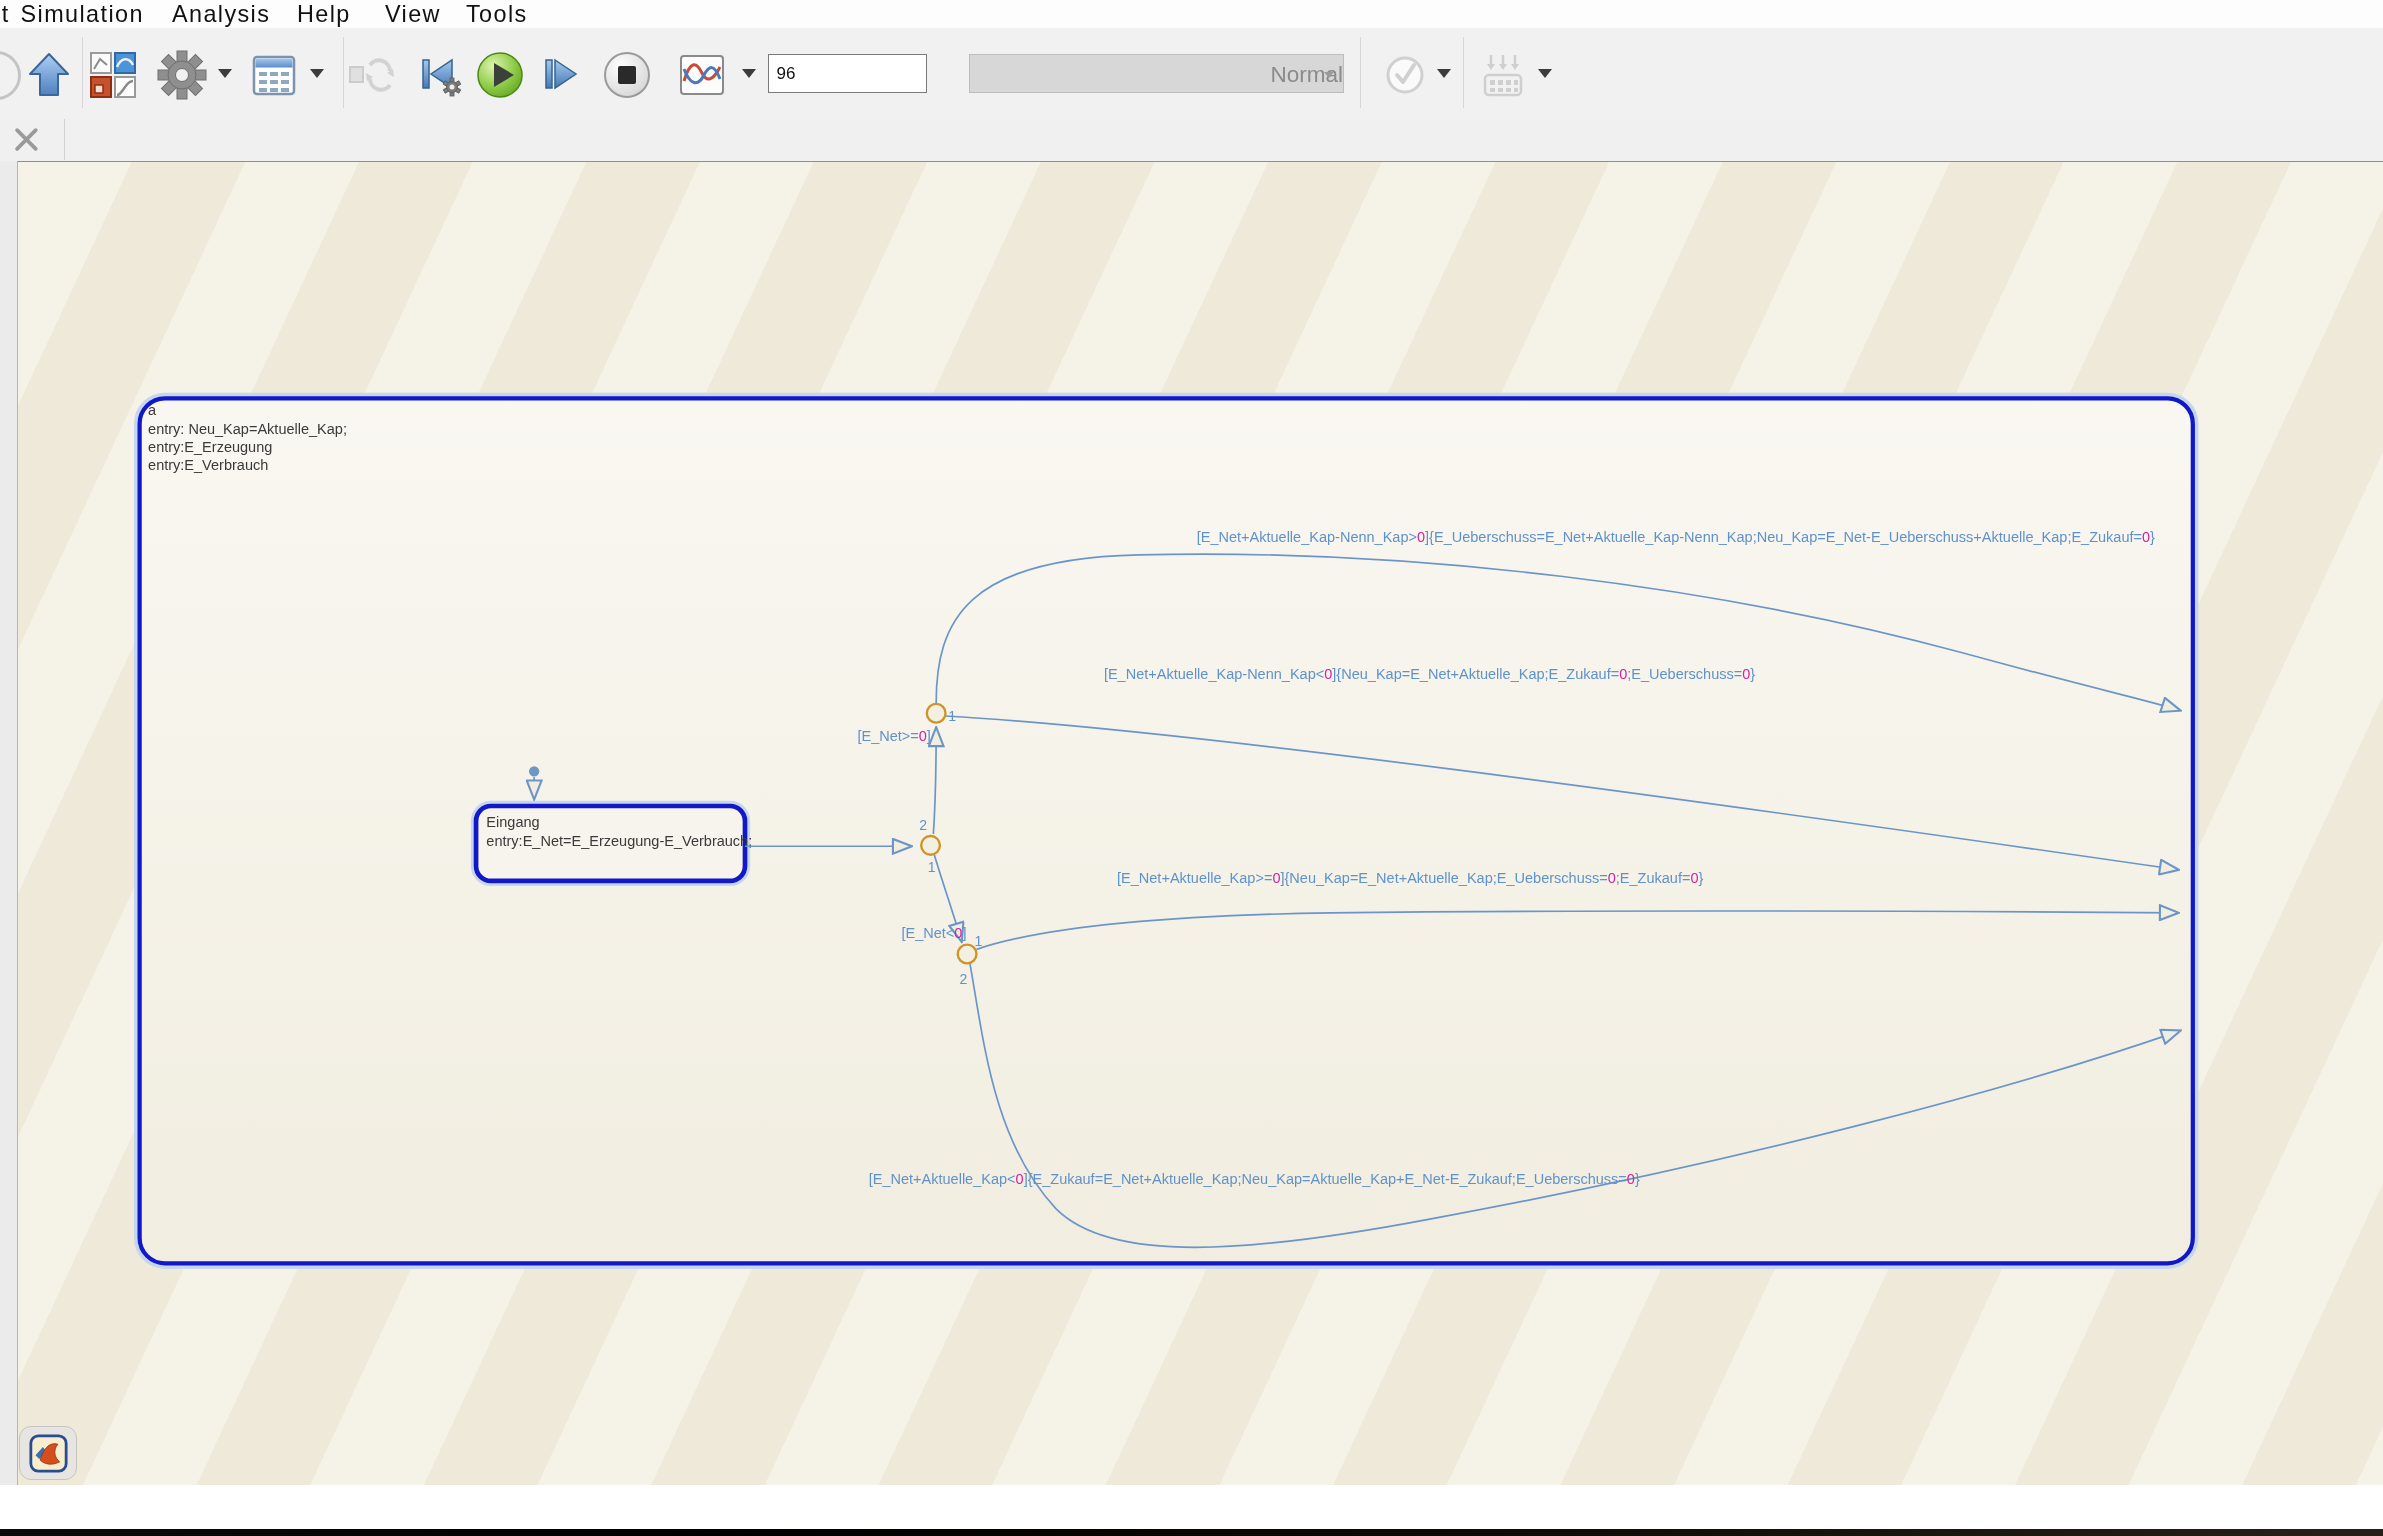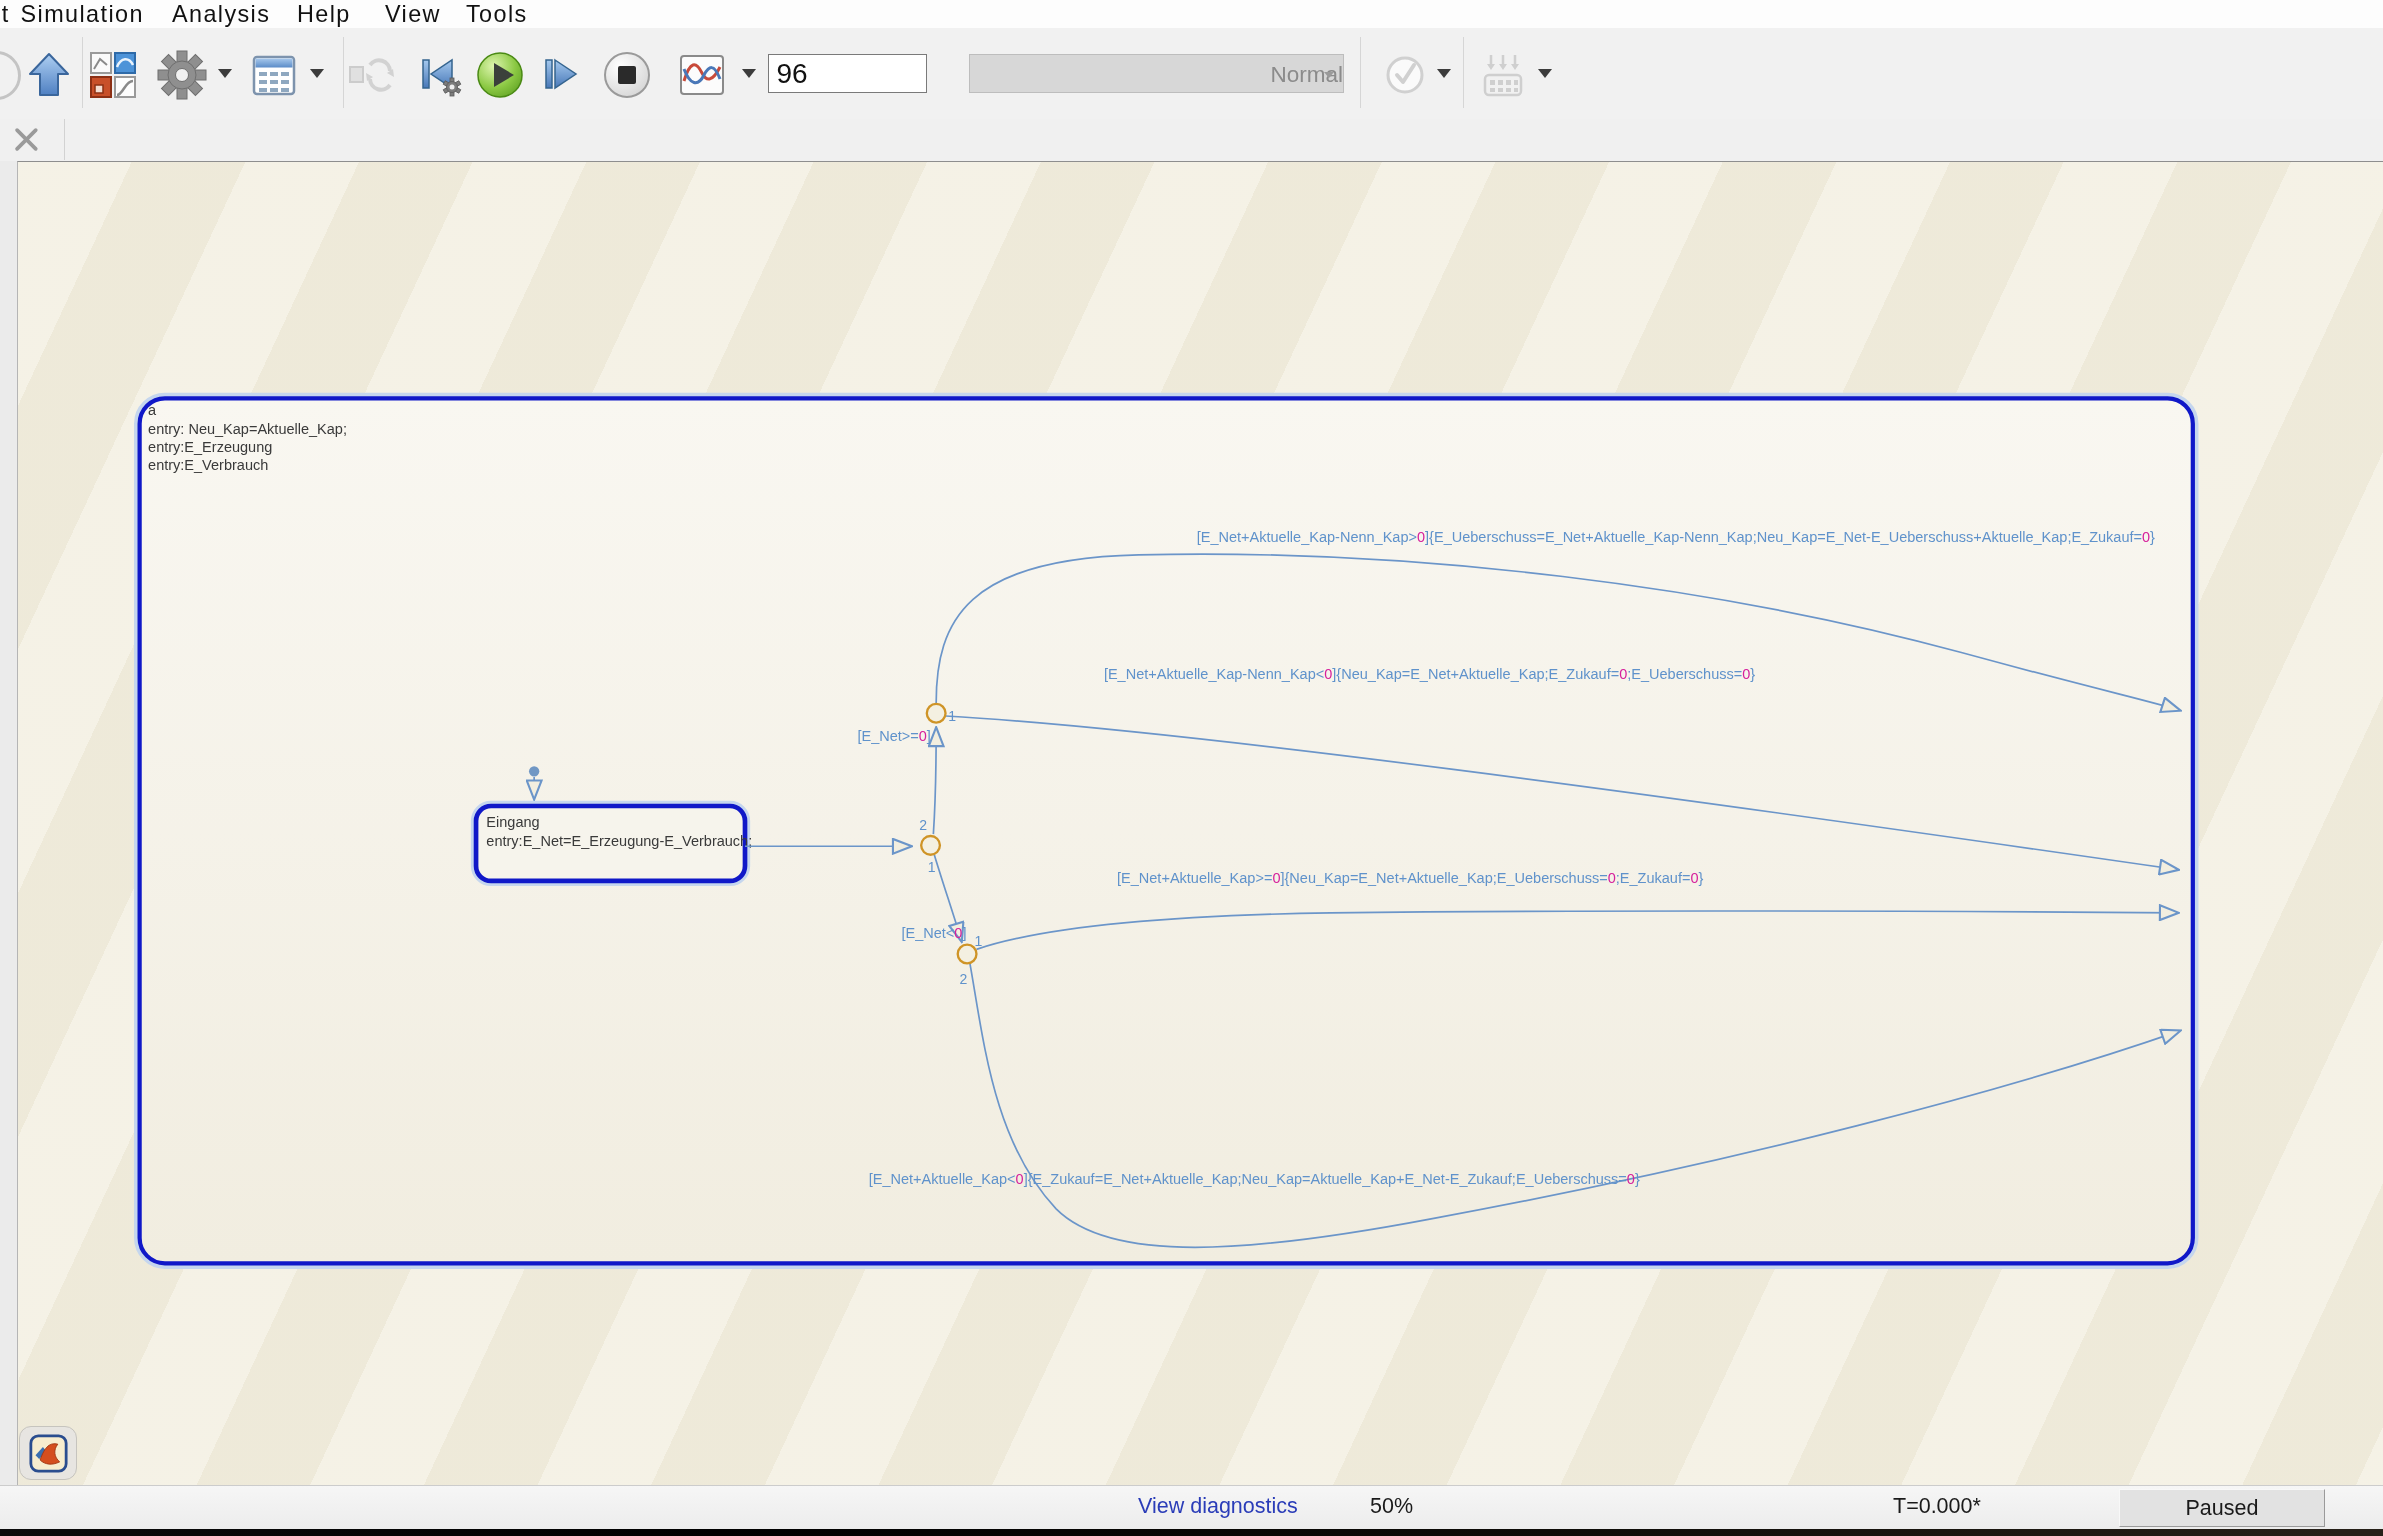--- a/index.html
+++ b/index.html
@@ -13,21 +13,21 @@
              letter-spacing:1.4px;color:#111;white-space:nowrap;cursor:default;}
 
   
   .toolbar{left:0;top:28px;width:2384px;height:91px;background:#f1f1f1;border-bottom:0.9px solid #e2e2e2;}
   .tbtn{position:absolute;top:20.6px;width:52px;height:52px;}
   .tsep{position:absolute;top:9.4px;width:0.9px;height:71px;background:#d6d6d6;}
   .caret{position:absolute;width:0;height:0;border-left:7.5px solid transparent;
          border-right:7.5px solid transparent;border-top:9.4px solid #3c3c3c;top:41px;}
   .zoomfield{position:absolute;left:768px;top:26px;width:159px;height:39px;background:#fff;
              border:1.9px solid #7a7a7a;font-family:"Liberation Sans",sans-serif;
-             font-size:28px;padding:0 0 0 7.5px;color:#111;box-sizing:border-box;}
+             font-size:17px;padding:0 0 0 7.5px;color:#111;box-sizing:border-box;}
   .modesel{position:absolute;left:969px;top:26px;width:375px;height:39px;background:#d7d7d7;
            border:0.9px solid #bdbdbd;color:#8b8b8b;font-size:22.5px;line-height:39px;
            padding-left:13px;box-sizing:border-box;text-align:right;}
   .modesel .mini-caret{position:absolute;right:9.4px;top:17px;width:0;height:0;
            border-left:5.6px solid transparent;border-right:5.6px solid transparent;
            border-top:6.6px solid #9a9a9a;}
 
   
   .tabbar{left:0;top:119px;width:2384px;height:42px;background:#f0f0f0;border-bottom:0.9px solid #bdbdbd;}
   .tab-close{position:absolute;left:0;top:0;width:64px;height:41px;background:#f0f0f0;
@@ -340,22 +340,16 @@
   </svg>
 
   <div class="abs badge-btn">
     <svg width="39" height="39" viewBox="0 0 42 42">
       <rect x="2" y="2" width="38" height="38" rx="8" fill="#f7edcf" stroke="#2a4d8f" stroke-width="3"></rect>
       <polygon points="7,23 15,14 19,19 11,27" fill="#3a6fb0"></polygon>
       <path d="M12,28 C17,13 23,9 31,11 C26,17 27,25 33,30 C25,34 17,33 12,28 Z" fill="#d44e1e" stroke="#a03510" stroke-width="1"></path>
     </svg>
   </div>
 
-  <div class="abs statusbar">
-    <span class="diag-link">View diagnostics</span>
-    <span class="zoom-pct">50%</span>
-    <span class="sim-time">T=0.000*</span>
-    <div class="paused-panel">Paused</div>
-  </div>
 
   <div class="abs bottomstrip"></div>
 </div>
 
 
 </body></html>

